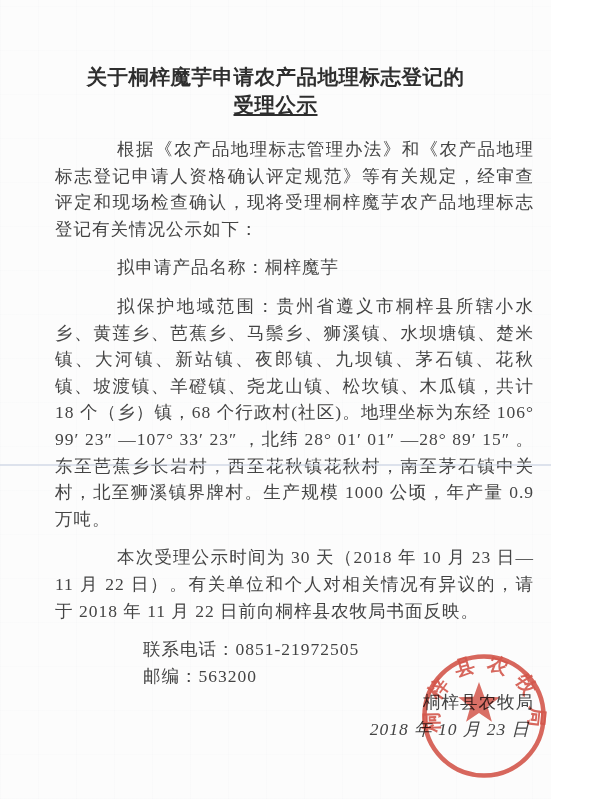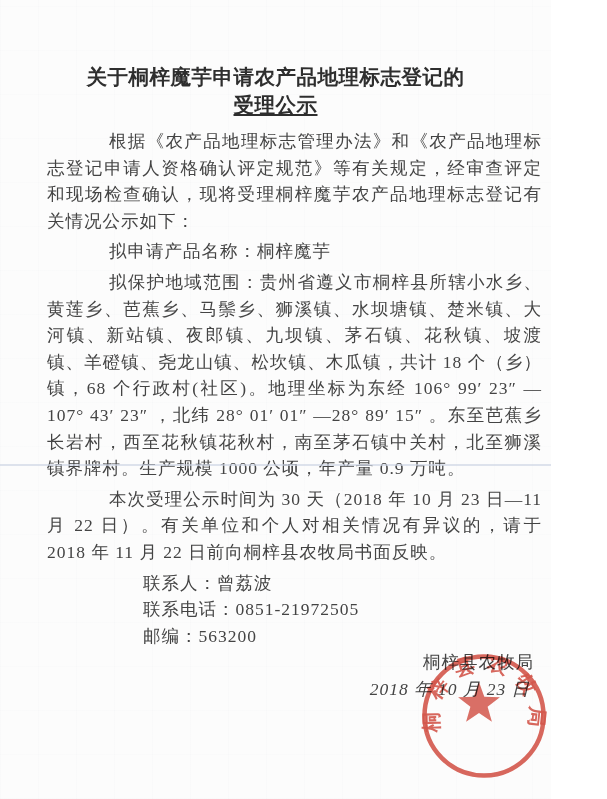--- a/index.html
+++ b/index.html
@@ -40,21 +40,21 @@
     left: 43px;
     top: 124px;
     width: 503px;
     font-size: 17.5px;
     letter-spacing: 1px;
     line-height: 26.6px;
     text-align: justify;
     text-justify: inter-ideograph;
   }
   .body-block p {
-    margin: 4px;
+    margin: 12px;
     text-indent: 62px;
   }
   .contact-block { margin-left: 100px; }
   .contact-block div { white-space: nowrap; }
   .sig-org  { text-align: right; padding-right: 12px; white-space: nowrap; }
   .sig-date { text-align: right; padding-right: 16px; white-space: nowrap; font-style: italic; }
   .seal {
     position: absolute;
     left: 421px;
     top: 652px;
@@ -95,25 +95,24 @@
 <div class="page">
 
   <h1 class="title">
     <span style="display:block;">关于桐梓魔芋申请农产品地理标志登记的</span>
     <span style="display:block;text-decoration:underline;">受理公示</span>
   </h1>
 
   <div class="body-block">
     <p>根据《农产品地理标志管理办法》和《农产品地理标志登记申请人资格确认评定规范》等有关规定，经审查评定和现场检查确认，现将受理桐梓魔芋农产品地理标志登记有关情况公示如下：</p>
     <p>拟申请产品名称：桐梓魔芋</p>
-    <p>拟保护地域范围：贵州省遵义市桐梓县所辖小水乡、黄莲乡、芭蕉乡、马鬃乡、狮溪镇、水坝塘镇、楚米镇、大河镇、新站镇、夜郎镇、九坝镇、茅石镇、花秋镇、坡渡镇、羊磴镇、尧龙山镇、松坎镇、木瓜镇，共计 18 个（乡）镇，68 个行政村(社区)。地理坐标为东经 106° 99′ 23″ —107° 43′ 23″ ，北纬 28° 01′ 01″ —28° 89′ 15″ 。东至芭蕉乡长岩村，西至花秋镇花秋村，南至茅石镇中关村，北至狮溪镇界牌村。生产规模 1000 公顷，年产量 0.9 万吨。</p>
+    <p>拟保护地域范围：贵州省遵义市桐梓县所辖小水乡、黄莲乡、芭蕉乡、马鬃乡、狮溪镇、水坝塘镇、楚米镇、大河镇、新站镇、夜郎镇、九坝镇、茅石镇、花秋镇、坡渡镇、羊磴镇、尧龙山镇、松坎镇、木瓜镇，共计 18 个（乡）镇，68 个行政村(社区)。地理坐标为东经 106° 99′ 23″ —107° 33′ 23″ ，北纬 28° 01′ 01″ —28° 89′ 15″ 。东至芭蕉乡长岩村，西至花秋镇花秋村，南至茅石镇中关村，北至狮溪镇界牌村。生产规模 1000 公顷，年产量 0.9 万吨。</p>
     <p>本次受理公示时间为 30 天（2018 年 10 月 23 日—11 月 22 日）。有关单位和个人对相关情况有异议的，请于 2018 年 11 月 22 日前向桐梓县农牧局书面反映。</p>
 
     <div class="contact-block">
-      <div>联系人：曾荔波</div>
       <div>联系电话：0851-21972505</div>
       <div>邮编：563200</div>
     </div>
 
     <div class="sig-org">桐梓县农牧局</div>
     <div class="sig-date">2018 年 10 月 23 日</div>
   </div>
 
   <svg class="seal" viewBox="0 0 128 128" aria-hidden="true">
     <circle cx="63" cy="64" r="59.5" fill="none" stroke="#cf3b2e" stroke-width="4.5" opacity="0.9"></circle>

